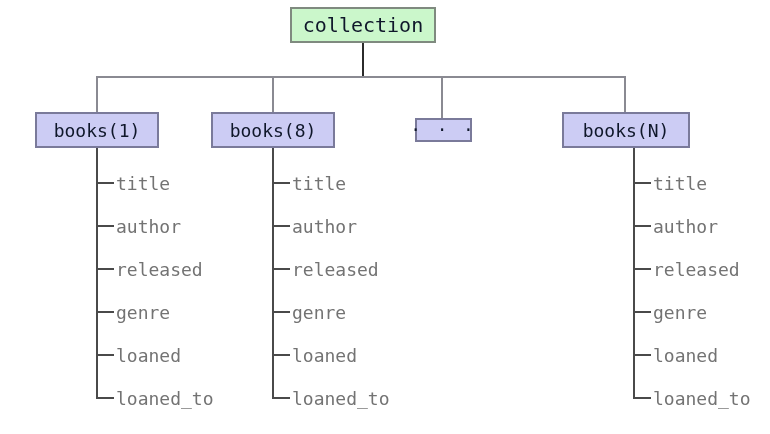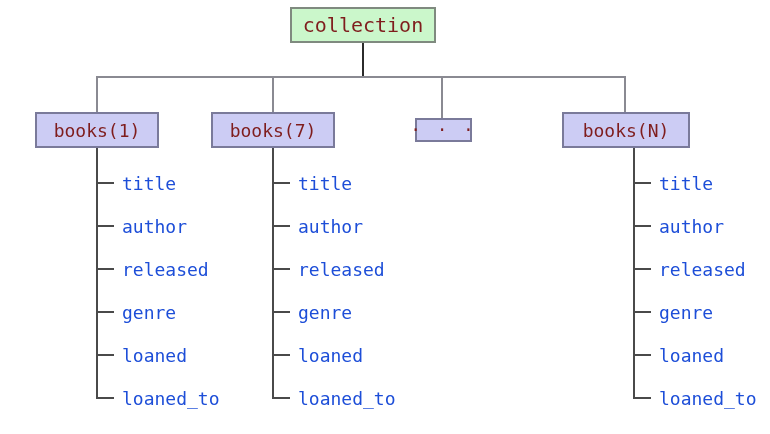--- a/index.html
+++ b/index.html
@@ -19,21 +19,21 @@
 
   
   .node {
     position: absolute;
     box-sizing: border-box;
     border: 2px solid #808088;
     display: flex;
     align-items: center;
     justify-content: center;
     font-family: "DejaVu Sans Mono", "Liberation Mono", monospace;
-    color: #7f1d1d;
+    color: #0f172a;
     white-space: nowrap;
     z-index: 3;
   }
   .node.root {
     background: #cbf7cb;
     border-color: #7f8a7f;
   }
   .node.child {
     background: #ccccf4;
     border-color: #7a7a9a;
@@ -119,24 +119,24 @@
     align-items: center;
     white-space: nowrap;
   }
   .tick {
     width: 18px;
     height: 2px;
     background: #4a4a4a;
     flex: 0 0 auto;
   }
   .field-label {
-    margin-left: 8px;
+    margin-left: 2px;
     font-family: "DejaVu Sans Mono", "Liberation Mono", monospace;
     font-size: 18px;
-    color: #1d4ed8;
+    color: #737373;
   }
 </style>
 </head>
 <body>
 
 <div id="diagram">
 
   <div class="node root" id="node-root">
     <span>collection</span>
   </div>
@@ -145,21 +145,21 @@
   <div class="line h thin" id="bus-bar"></div>
   <div class="line v thin" id="drop-1"></div>
   <div class="line v thin" id="drop-2"></div>
   <div class="line v thin" id="drop-3"></div>
   <div class="line v thin" id="drop-4"></div>
 
   <div class="node child" id="node-books-1">
     <span>books(1)</span>
   </div>
   <div class="node child" id="node-books-2">
-    <span>books(7)</span>
+    <span>books(8)</span>
   </div>
   <div class="node child" id="node-ellipsis">
     <span>· · ·</span>
   </div>
   <div class="node child" id="node-books-n">
     <span>books(N)</span>
   </div>
 
   <div class="column" id="column-1">
       <div class="spine" style="height: 251px;"></div>

